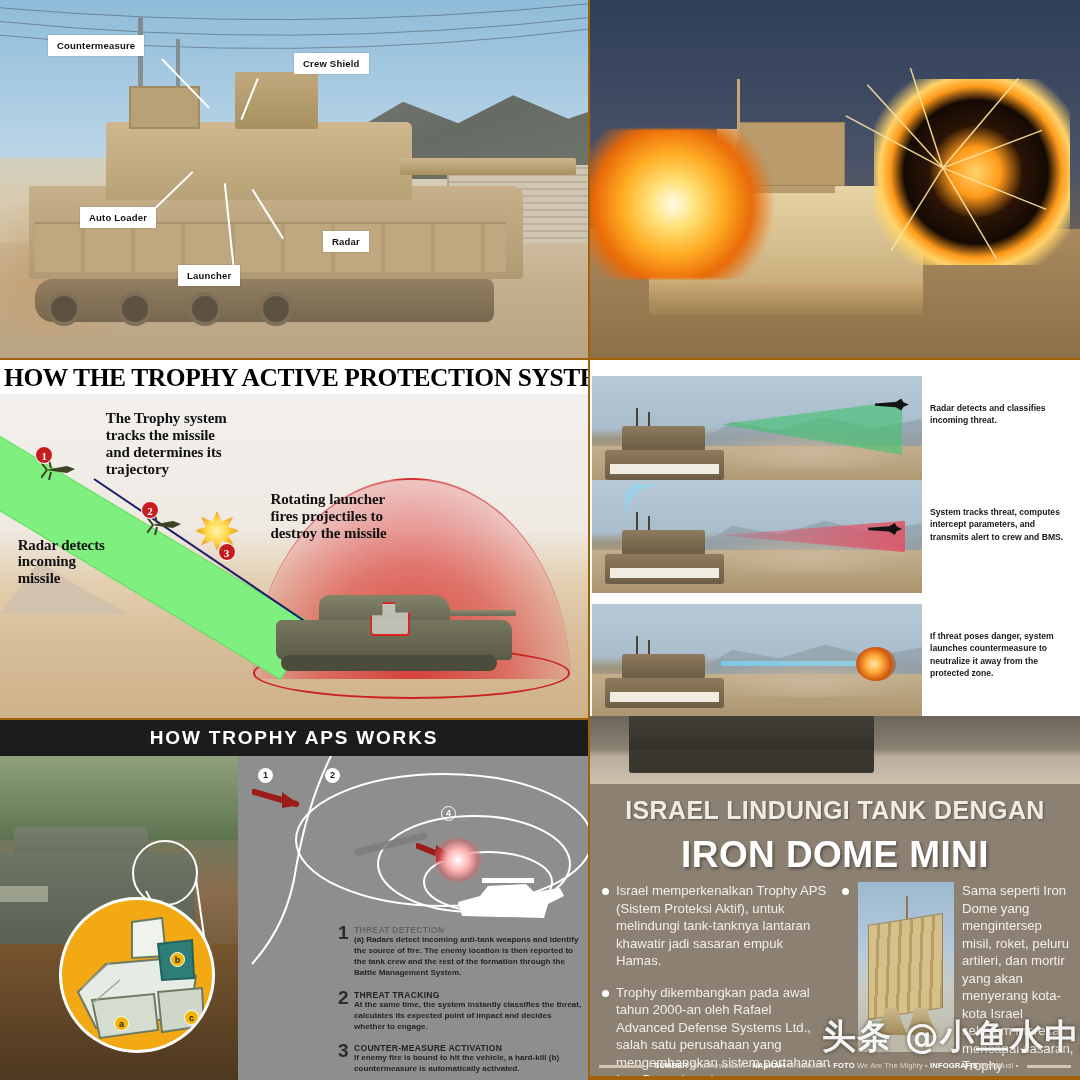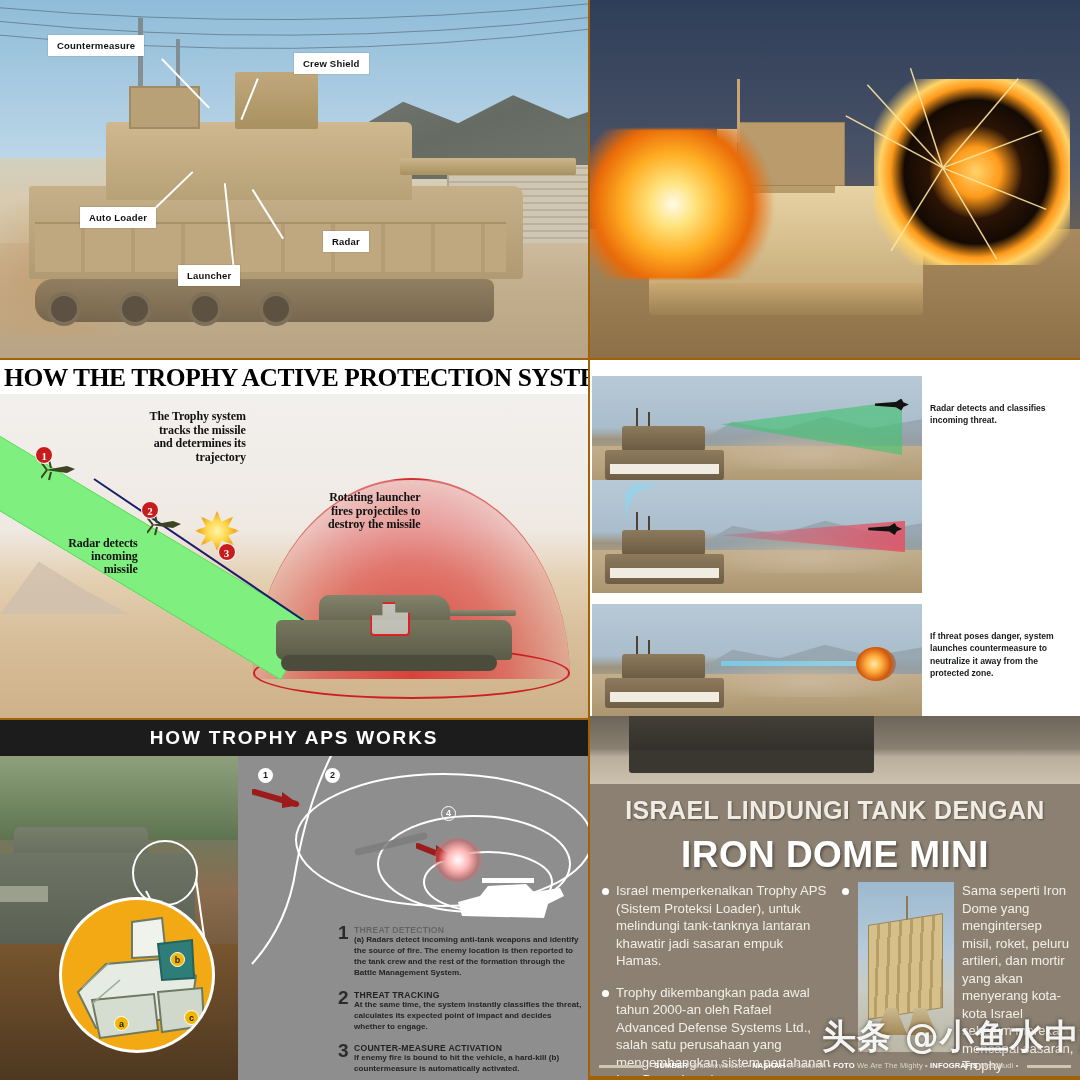--- a/index.html
+++ b/index.html
@@ -121,21 +121,21 @@
       background:#1b1f6b; transform:rotate(34deg); transform-origin:0 50%;
   }
   .stepnum {
       position:absolute; width:18px; height:18px; border-radius:50%;
       background:#c81c1c; color:#fff; font-size:11px; font-weight:bold;
       line-height:18px; text-align:center; border:1.5px solid #fff;
       font-family:"Liberation Serif", serif;
   }
   .dcap {
       position:absolute; color:#111; font-family:"Liberation Serif", serif;
-      font-weight:bold; font-size:12px; line-height:1.12; letter-spacing:-0.1px;text-align:right;
+      font-weight:bold; font-size:15px; line-height:1.12; letter-spacing:-0.1px;
   }
   #p-diagram .merkava { position:absolute; left:47%; bottom:14%; width:40%; height:28%; }
   #p-diagram .mk-hull { position:absolute; left:0; bottom:14%; width:100%; height:44%;
       background:linear-gradient(#77775f,#5b5c48); border-radius:6px 10px 4px 8px; }
   #p-diagram .mk-turret { position:absolute; left:18%; bottom:52%; width:56%; height:34%;
       background:linear-gradient(#83836a,#646551); border-radius:10px 16px 2px 2px; }
   #p-diagram .mk-barrel { position:absolute; left:68%; bottom:62%; width:34%; height:7%;
       background:linear-gradient(#8b8b72,#6a6b56); border-radius:2px; }
   #p-diagram .mk-track { position:absolute; left:2%; bottom:2%; width:92%; height:18%;
       background:#4b4c3c; border-radius:10px; }
@@ -424,20 +424,21 @@
         </svg>
         <div class="missile-sil" style="right:6%; top:38%;"></div>
         <div class="stank">
           <div class="st-mast"></div>
           <div class="st-mast2"></div>
           <div class="st-turret"></div>
           <div class="st-hull"></div>
           <div class="st-skirt"></div>
         </div>
       </div>
+      <div class="seqcap">System tracks threat, computes intercept parameters, and transmits alert to crew and BMS.</div>
     </div>
 
     <div class="seqrow" style="top:244px;">
       <div class="seqphoto">
         <div class="ridge"></div>
         <div class="sgrd"></div>
         <div class="sdust"></div>
         <div class="beam-blue"></div>
         <div class="blast-orange" style="right:8%; top:38%;"></div>
         <div class="stank">
@@ -531,21 +532,21 @@
   <div class="panel" id="p-id">
     <div class="idphoto">
       <div class="itank"></div>
       <div class="itrack"></div>
     </div>
     <div class="idbody">
       <div class="idh1">ISRAEL LINDUNGI TANK DENGAN</div>
       <div class="idh2">IRON DOME MINI</div>
 
       <div class="idcolL">
-        <div class="bullet">Israel memperkenalkan Trophy APS (Sistem Proteksi Loader), untuk melindungi tank-tanknya lantaran khawatir jadi sasaran empuk Hamas.</div>
+        <div class="bullet">Israel memperkenalkan Trophy APS (Sistem Proteksi Aktif), untuk melindungi tank-tanknya lantaran khawatir jadi sasaran empuk Hamas.</div>
         <div class="bullet">Trophy dikembangkan pada awal tahun 2000-an oleh Rafael Advanced Defense Systems Ltd., salah satu perusahaan yang mengembangkan sistem pertahanan Iron Dome Israel.</div>
       </div>
 
       <div class="idcolM">
         <div class="iddot"></div>
       </div>
 
       <div class="idimg">
         <div class="batmast"></div>
         <div class="battery"></div>

